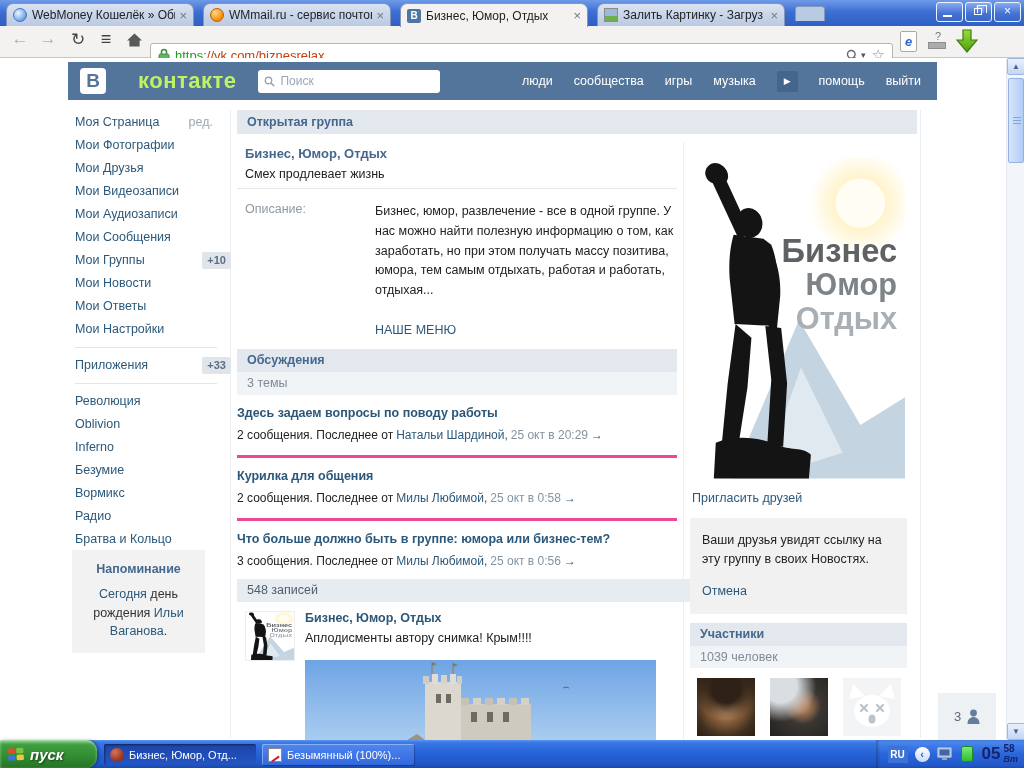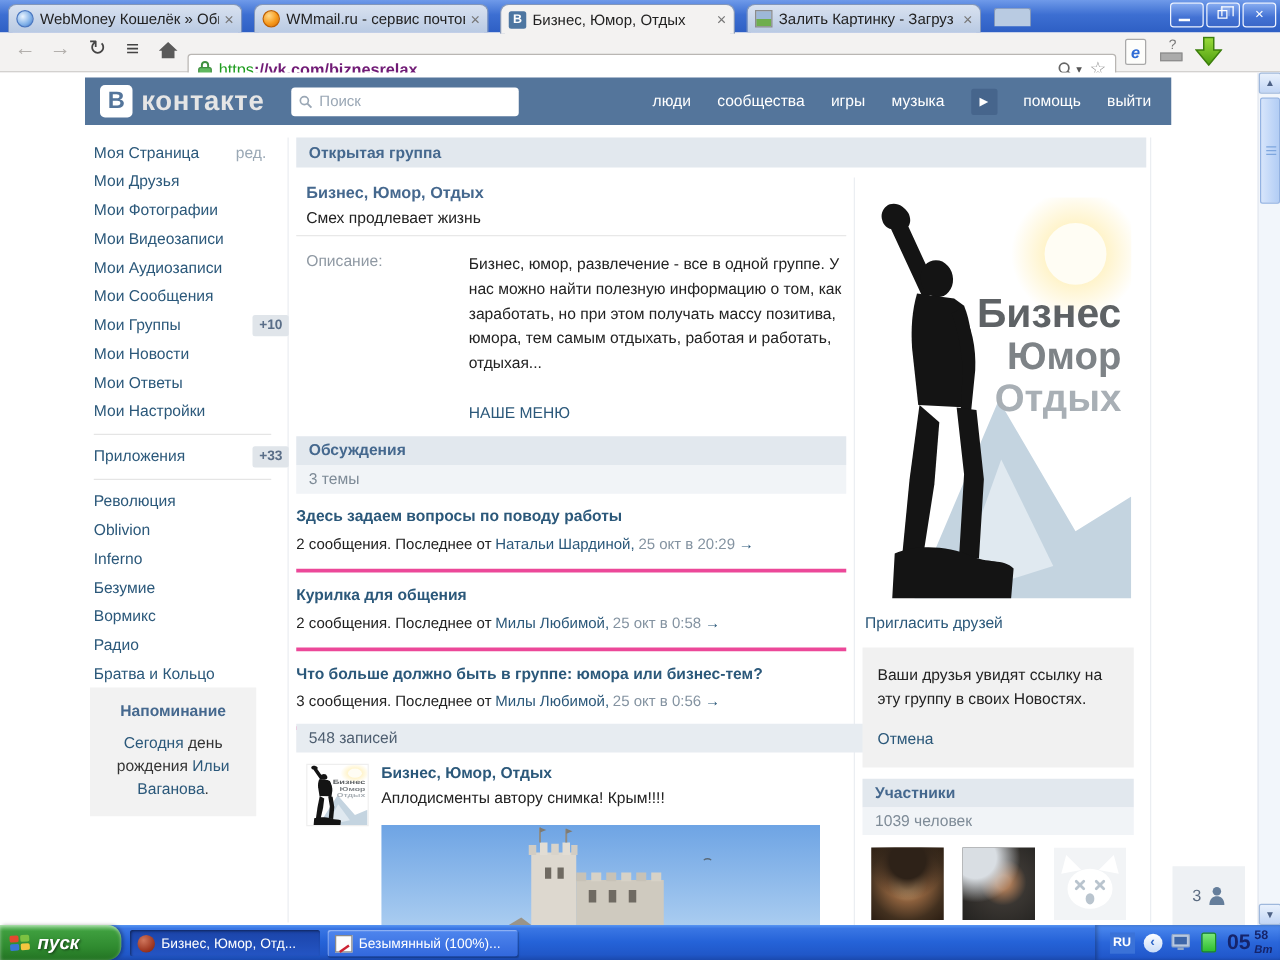--- a/index.html
+++ b/index.html
@@ -32,40 +32,40 @@
 .toolbar { position:absolute; top:26px; left:0; right:0; height:32px; background:#f3f2f1; border-bottom:1px solid #c9c6c3; }
 .nav-ic { position:absolute; top:3px; font-size:17px; color:#555; width:24px; text-align:center; }
 .ic-back { left:8px; color:#b3b0ad; }
 .ic-fwd { left:36px; color:#b3b0ad; }
 .ic-reload { left:66px; color:#444; }
 .ic-menu { left:94px; color:#444; font-size:18px; }
 .ic-home { left:122px; top:6px; }
 .urlbar { position:absolute; left:150px; top:4px; width:743px; height:24px; background:#fff;
   border:1px solid #b9b6b3; border-radius:3px; display:flex; align-items:center; padding:0 7px; font-size:13px;margin-top:13px; }
 .proto { color:#1e9c1e; margin-left:5px; }
-.urlrest { color:#701a75;font-weight:bold; }
+.urlrest { color:#c2410c; }
 .url-spacer { flex:1; }
 .caret { color:#555; font-size:9px; margin:0 6px 0 2px; }
 .star { color:#8f8f8f; font-size:15px; }
 .ie-icon { position:absolute; left:900px; top:5px; width:17px; height:21px; background:#fdfdfb; border:1px solid #a9a9a9;
   border-radius:2px; color:#2e6bd6; font-weight:bold; font-style:italic; font-size:13px; text-align:center; line-height:19px; }
 .help-icon { position:absolute; left:928px; top:5px; width:20px; text-align:center; }
 .help-icon .q { color:#777; font-size:11px; line-height:10px; display:block; }
 .help-icon .bar { width:18px; height:7px; background:#ababab; border:1px solid #8e8e8e; margin-top:1px; }
 .dl-arrow { position:absolute; left:956px; top:3px; }
 
 
 .page { position:absolute; top:58px; left:0; width:1024px; height:682px; background:#fff; }
 
 .vk-header { position:absolute; left:68px; top:4px; width:869px; height:38px; background:#54759b;
   display:flex; align-items:center; }
 .vk-logo { display:flex; align-items:center; gap:7px; margin-left:12px; }
 .logo-badge { width:26px; height:26px; background:#fff; border-radius:4px; color:#54759b; font-weight:bold;
   font-size:19px; text-align:center; line-height:26px; }
-.logo-word { color:#e5e5e5; font-weight:bold; font-size:22px; letter-spacing:.5px; }
+.logo-word { color:#bef264; font-weight:bold; font-size:22px; letter-spacing:.5px;margin-left:25px; }
 .vk-search { margin-left:22px; width:182px; height:23px; background:#fff; border-radius:3px;
   display:flex; align-items:center; padding:0 6px; gap:5px; }
 .vk-search input { border:none; outline:none; width:140px; font-size:12px; font-family:inherit; color:#333; }
 .vk-search input::placeholder { color:#9aa7b5; }
 .vk-nav { margin-left:auto; display:flex; align-items:center; gap:21px; margin-right:16px; }
 .vk-nav a { color:#fff; font-size:12.5px; text-decoration:none; }
 .more-btn { width:21px; height:21px; background:#46658c; border-radius:2px; color:#fff; text-align:center;
   line-height:21px; font-size:9px; }
 
 .content-sep { position:absolute; left:230px; top:52px; height:628px; border-left:1px solid #ebeef2; }
@@ -315,22 +315,22 @@
       <a href="#">выйти</a>
     </div>
   </div>
 
   <div class="content-sep"></div>
   <div class="col-sep"></div>
   <div class="right-edge"></div>
 
   <div class="sidebar">
     <div class="side-row"><span>Моя Страница</span><span class="side-extra">ред.</span></div>
+    <div class="side-row"><span>Мои Фотографии</span></div>
     <div class="side-row"><span>Мои Друзья</span></div>
-    <div class="side-row"><span>Мои Фотографии</span></div>
     <div class="side-row"><span>Мои Видеозаписи</span></div>
     <div class="side-row"><span>Мои Аудиозаписи</span></div>
     <div class="side-row"><span>Мои Сообщения</span></div>
     <div class="side-row"><span>Мои Группы</span><span class="side-badge">+10</span></div>
     <div class="side-row"><span>Мои Новости</span></div>
     <div class="side-row"><span>Мои Ответы</span></div>
     <div class="side-row"><span>Мои Настройки</span></div>
     <div class="side-div"></div>
     <div class="side-row"><span>Приложения</span><span class="side-badge">+33</span></div>
     <div class="side-div"></div>

